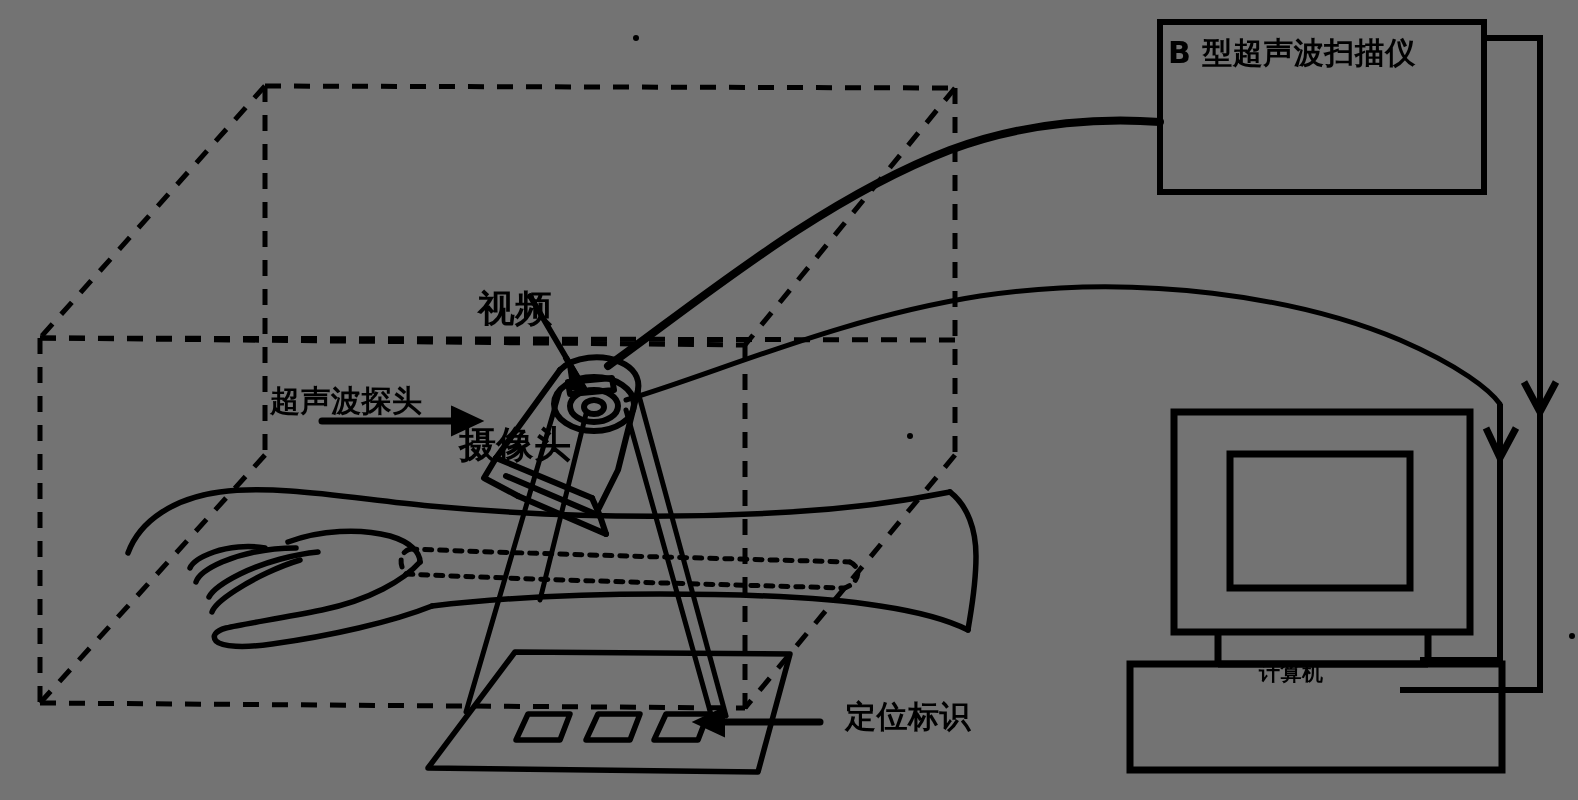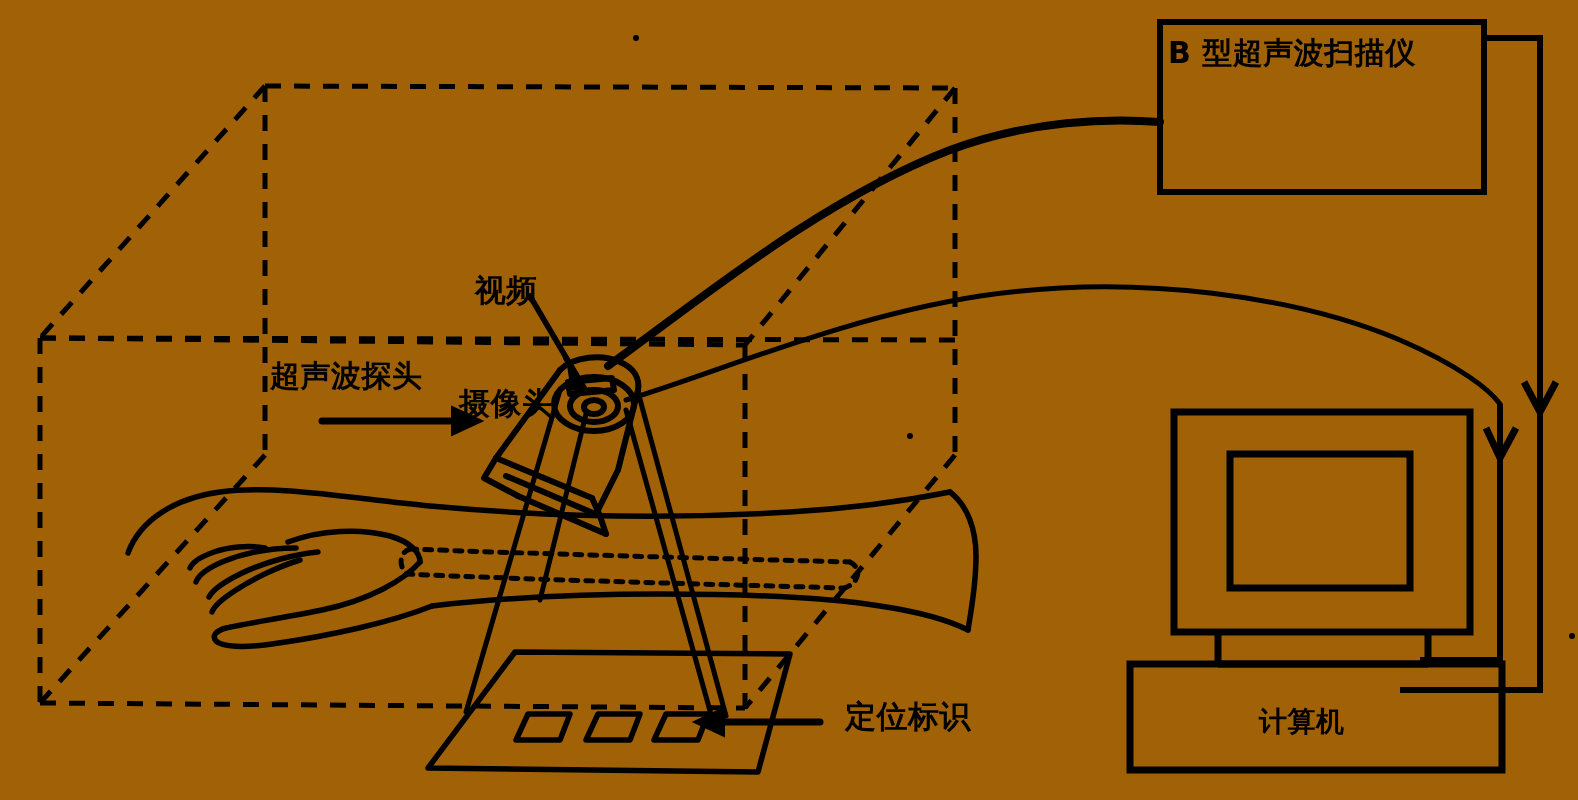--- a/index.html
+++ b/index.html
@@ -8,21 +8,21 @@
     padding: 0;
     background: #ffffff;
   }
   body {
     font-family: "Liberation Sans", sans-serif;
   }
   #stage {
     position: relative;
     width: 1578px;
     height: 800px;
-    background: #a16207;
+    background: #737373;
     overflow: hidden;
   }
   #diagram-svg {
     position: absolute;
     left: 0;
     top: 0;
     width: 1578px;
     height: 800px;
   }
   .lbl {
@@ -35,39 +35,38 @@
     letter-spacing: 0.5px;
   }
   #label-scanner {
     left: 1168px;
     top: 36px;
     font-size: 30px;
   }
   #label-camera {
     left: 459px;
     top: 196px;
-    font-size: 31px;
+    font-size: 37px;
     line-height: 1.22;
     text-align: center;
   }
   #label-probe {
     left: 270px;
-    top: 359px;
+    top: 384px;
     font-size: 30px;
   }
   #label-marker {
     left: 845px;
     top: 699px;
     font-size: 31px;
   }
   #label-computer {
     left: 1259px;
     top: 662px;
-    font-size: 28px;
-    margin-top: 44px;
+    font-size: 21px;
   }
 </style>
 </head>
 <body>
 
 <div id="stage">
 
   <svg id="diagram-svg" viewBox="0 0 1578 800">
 
     <g fill="none" stroke="#000000" stroke-width="5" stroke-dasharray="16 13" stroke-linecap="butt">

